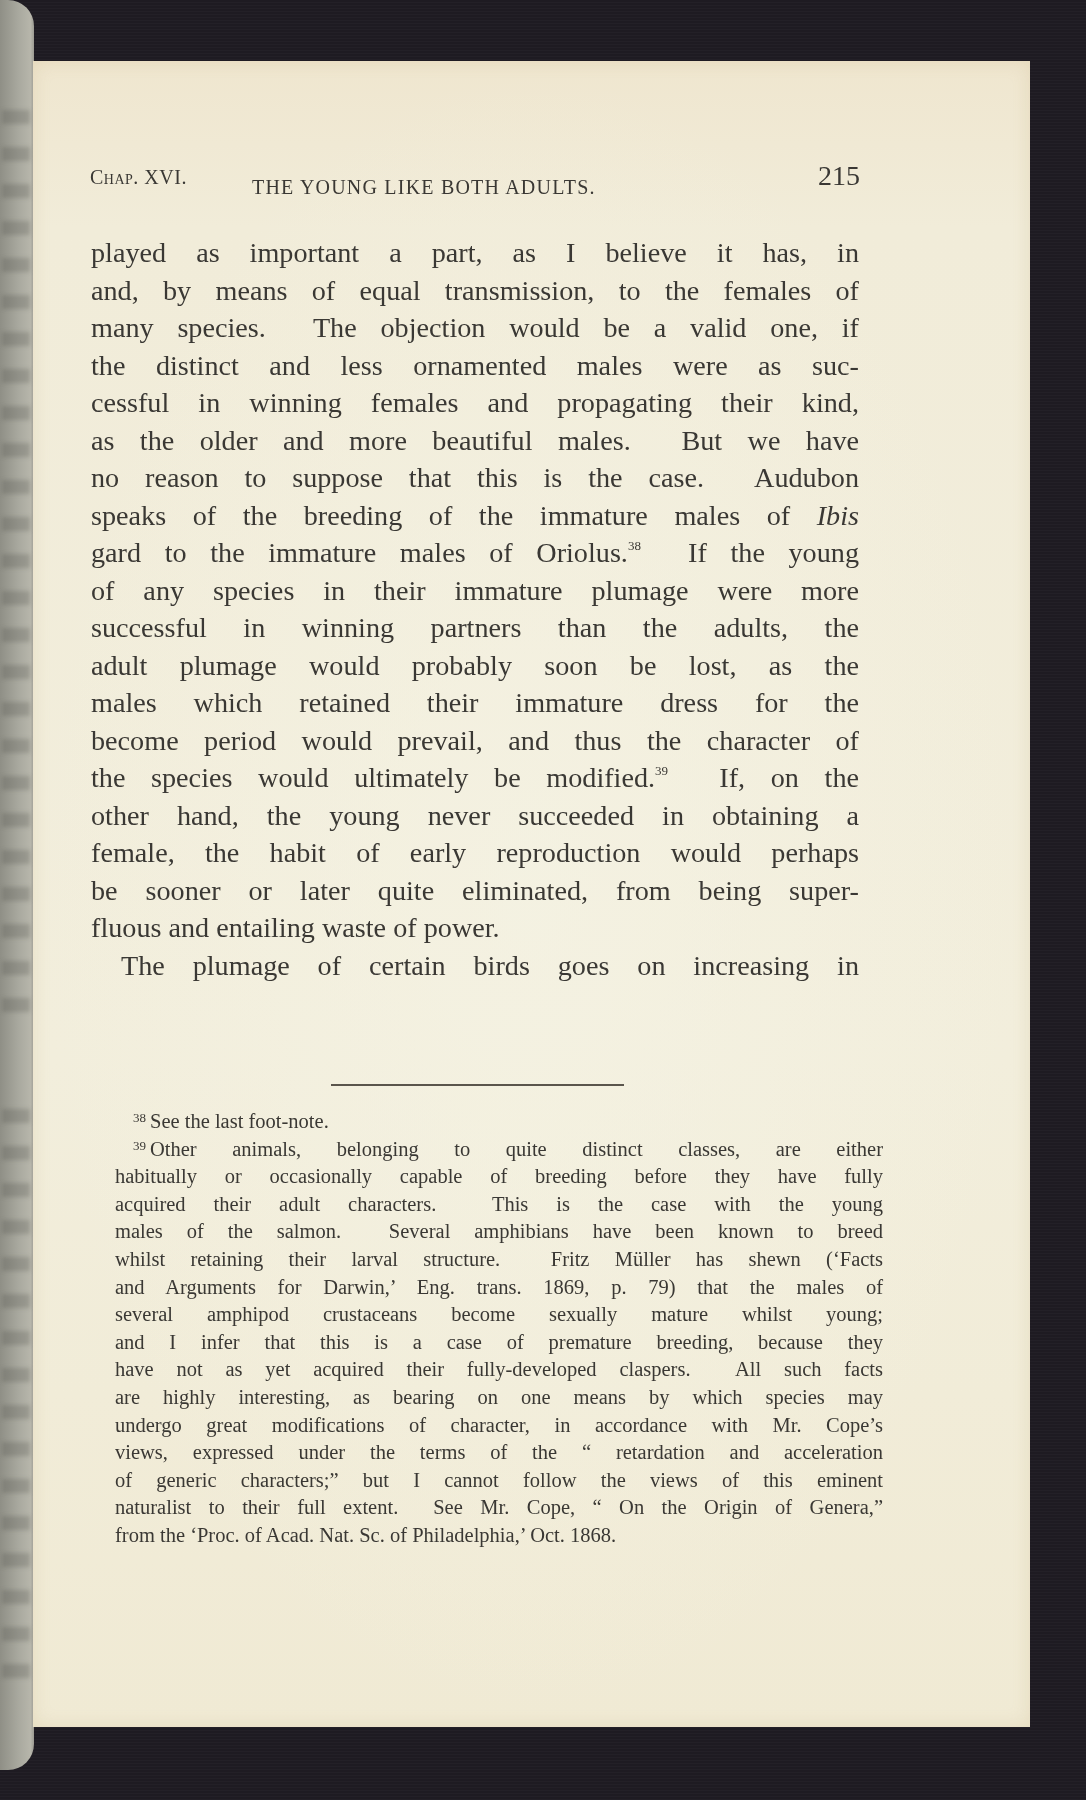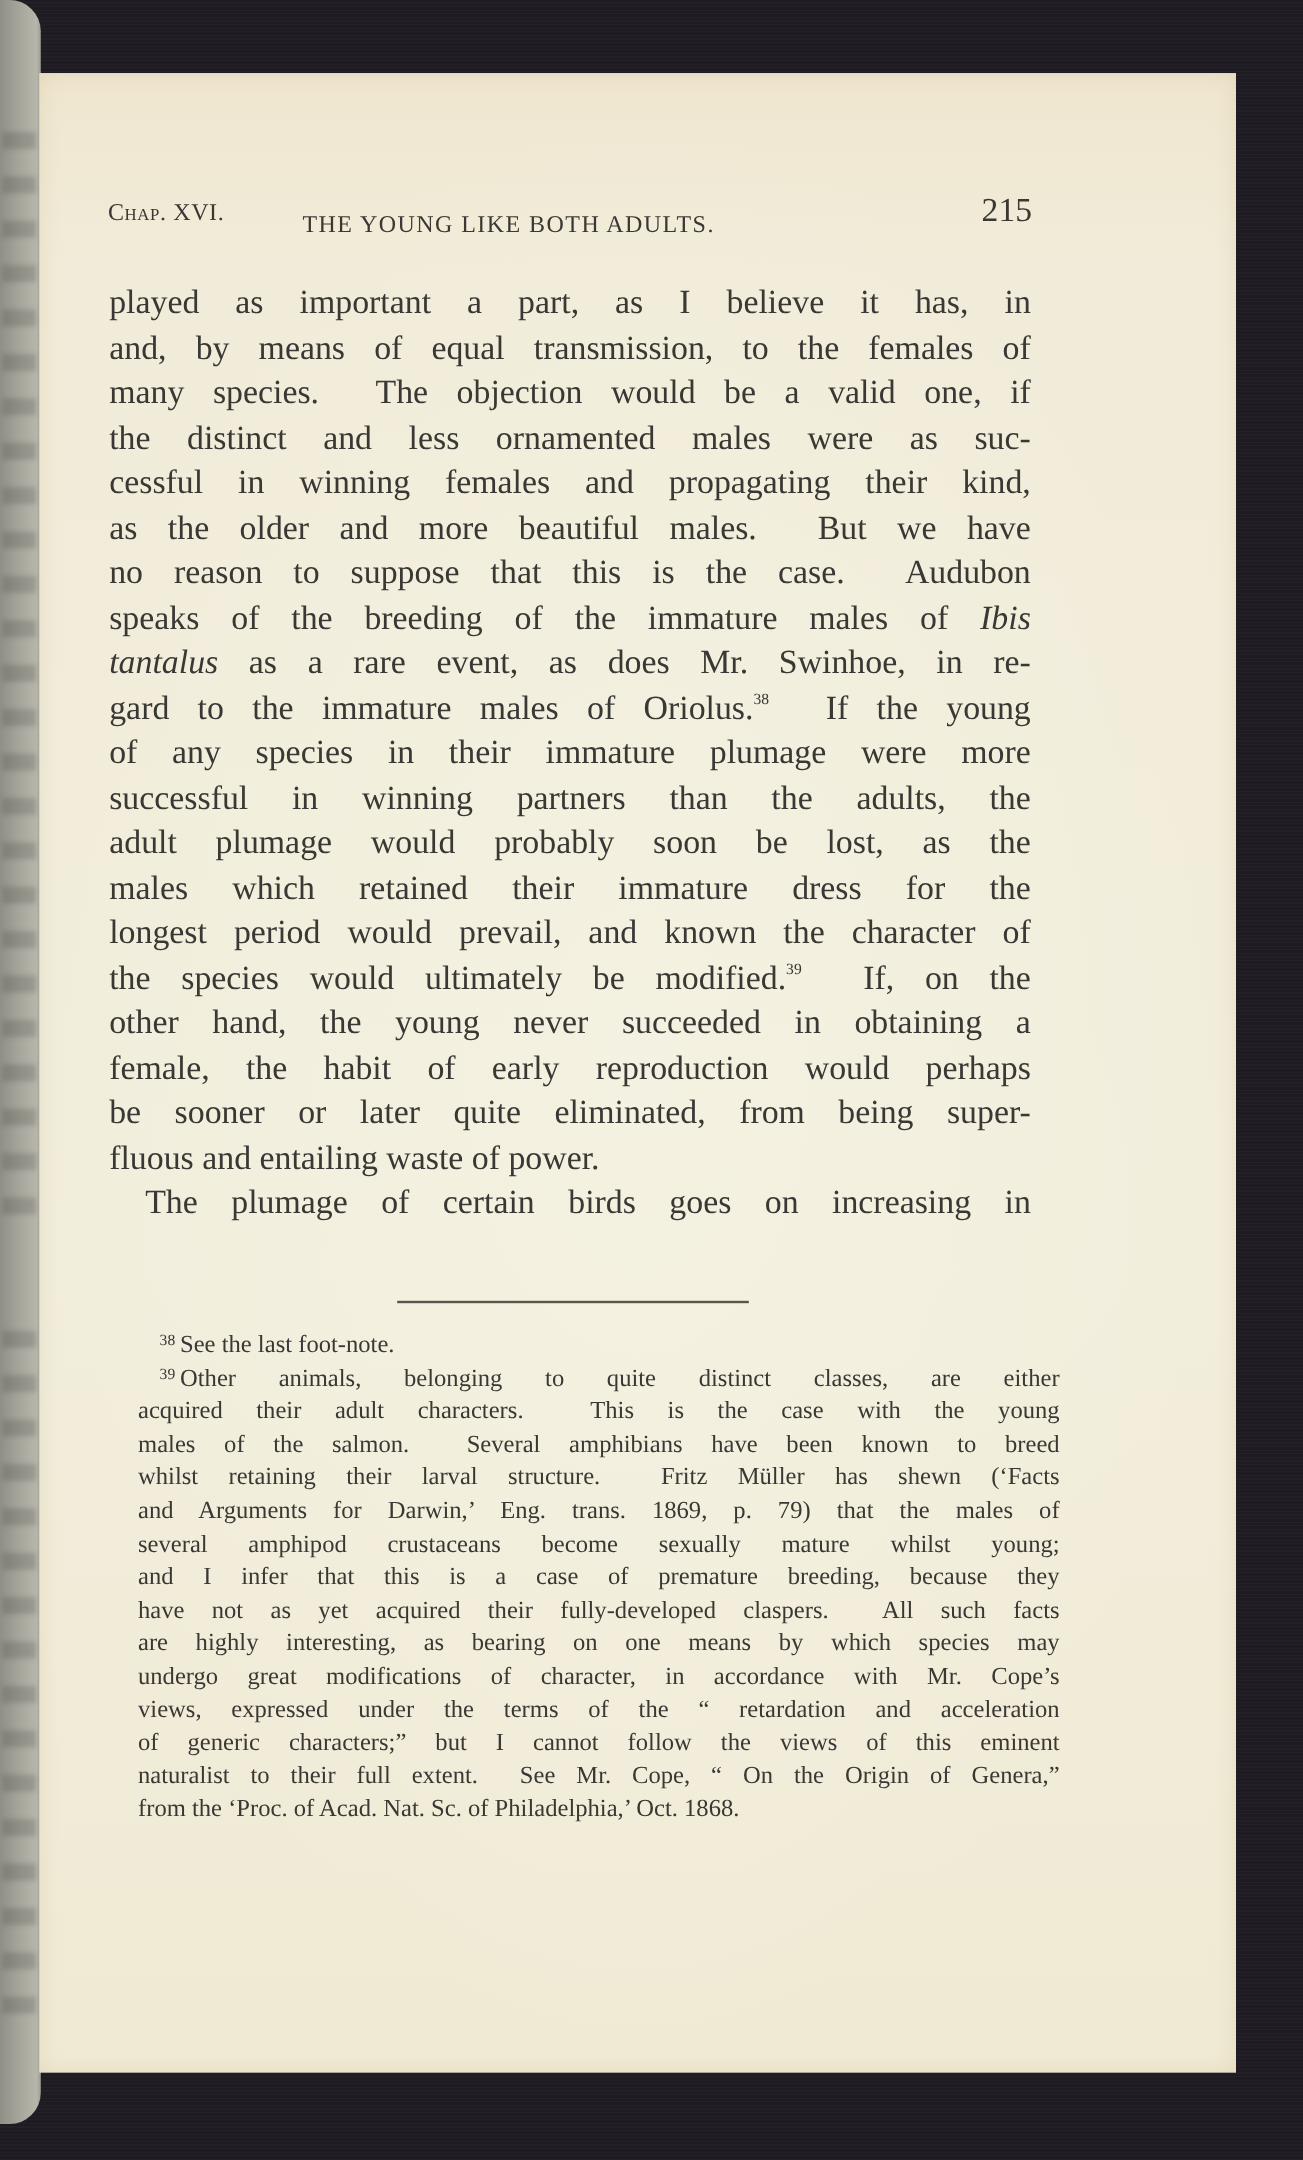--- a/index.html
+++ b/index.html
@@ -199,40 +199,40 @@
 
 <div class="body-text" id="bodyText">
     <span class="line"><span>played as important a part, as I believe it has, in</span></span>
     <span class="line"><span>and, by means of equal transmission, to the females of</span></span>
     <span class="line"><span>many species.&nbsp; The objection would be a valid one, if</span></span>
     <span class="line"><span>the distinct and less ornamented males were as suc-</span></span>
     <span class="line"><span>cessful in winning females and propagating their kind,</span></span>
     <span class="line"><span>as the older and more beautiful males.&nbsp; But we have</span></span>
     <span class="line"><span>no reason to suppose that this is the case.&nbsp; Audubon</span></span>
     <span class="line"><span>speaks of the breeding of the immature males of </span><i>Ibis</i></span>
-    <span class="line"><i>tantalus</i><span> as a rare event, as does Mr. Swinhoe, in re-</span></span>
     <span class="line"><span>gard to the immature males of Oriolus.</span><sup>38</sup><span>&nbsp; If the young</span></span>
     <span class="line"><span>of any species in their immature plumage were more</span></span>
     <span class="line"><span>successful in winning partners than the adults, the</span></span>
     <span class="line"><span>adult plumage would probably soon be lost, as the</span></span>
     <span class="line"><span>males which retained their immature dress for the</span></span>
-    <span class="line"><span>longest period would prevail, and known the character of</span></span>
+    <span class="line"><span>become period would prevail, and thus the character of</span></span>
     <span class="line"><span>the species would ultimately be modified.</span><sup>39</sup><span>&nbsp; If, on the</span></span>
     <span class="line"><span>other hand, the young never succeeded in obtaining a</span></span>
     <span class="line"><span>female, the habit of early reproduction would perhaps</span></span>
     <span class="line"><span>be sooner or later quite eliminated, from being super-</span></span>
     <span class="line last"><span>fluous and entailing waste of power.</span></span>
     <span class="line indent"><span>The plumage of certain birds goes on increasing in</span></span>
   </div>
 
 <div class="footnote-rule"></div>
 
 <div class="footnotes" id="footnotes">
     <span class="line last indent"><span class="fn-mark">38</span><span>See the last foot-note.</span></span>
     <span class="line indent"><span class="fn-mark">39</span><span>Other animals, belonging to quite distinct classes, are either</span></span>
+    <span class="line"><span>habitually or occasionally capable of breeding before they have fully</span></span>
     <span class="line"><span>acquired their adult characters.&nbsp; This is the case with the young</span></span>
     <span class="line"><span>males of the salmon.&nbsp; Several amphibians have been known to breed</span></span>
     <span class="line"><span>whilst retaining their larval structure.&nbsp; Fritz Müller has shewn (‘Facts</span></span>
     <span class="line"><span>and Arguments for Darwin,’ Eng. trans. 1869, p. 79) that the males of</span></span>
     <span class="line"><span>several amphipod crustaceans become sexually mature whilst young;</span></span>
     <span class="line"><span>and I infer that this is a case of premature breeding, because they</span></span>
     <span class="line"><span>have not as yet acquired their fully-developed claspers.&nbsp; All such facts</span></span>
     <span class="line"><span>are highly interesting, as bearing on one means by which species may</span></span>
     <span class="line"><span>undergo great modifications of character, in accordance with Mr. Cope’s</span></span>
     <span class="line"><span>views, expressed under the terms of the “ retardation and acceleration</span></span>

